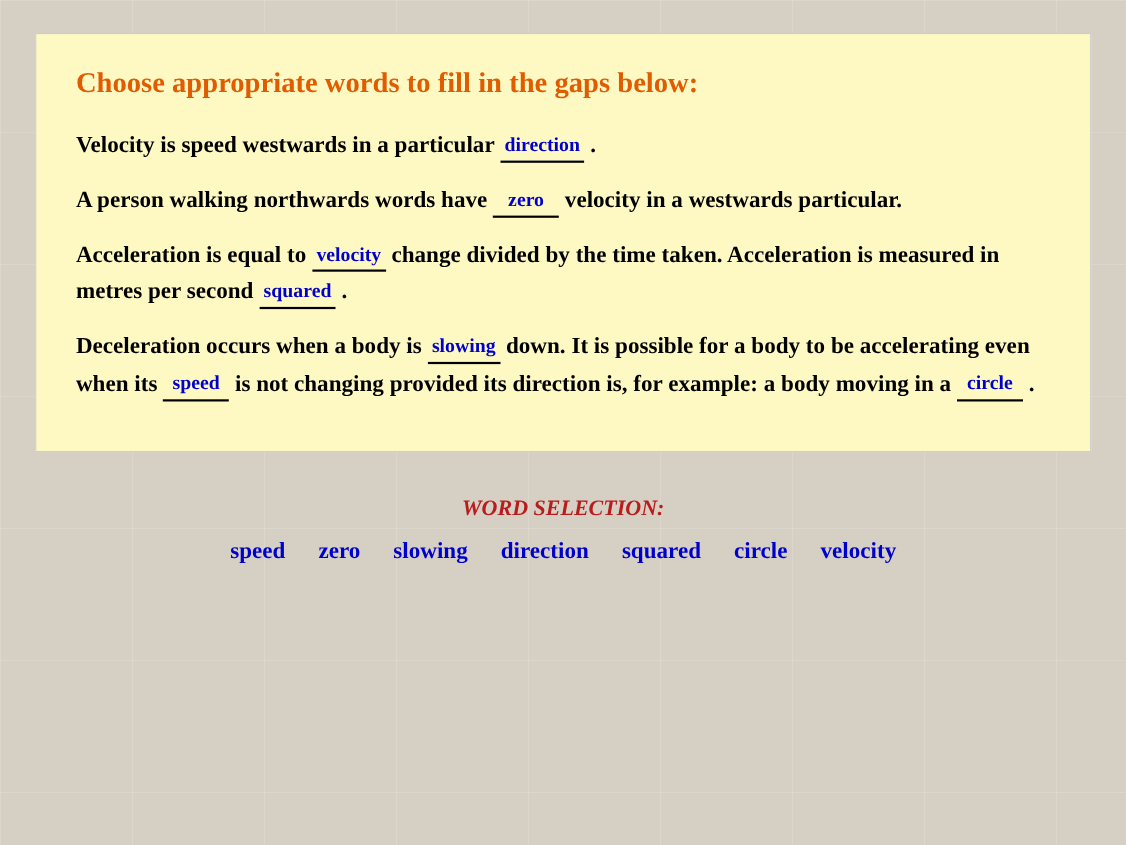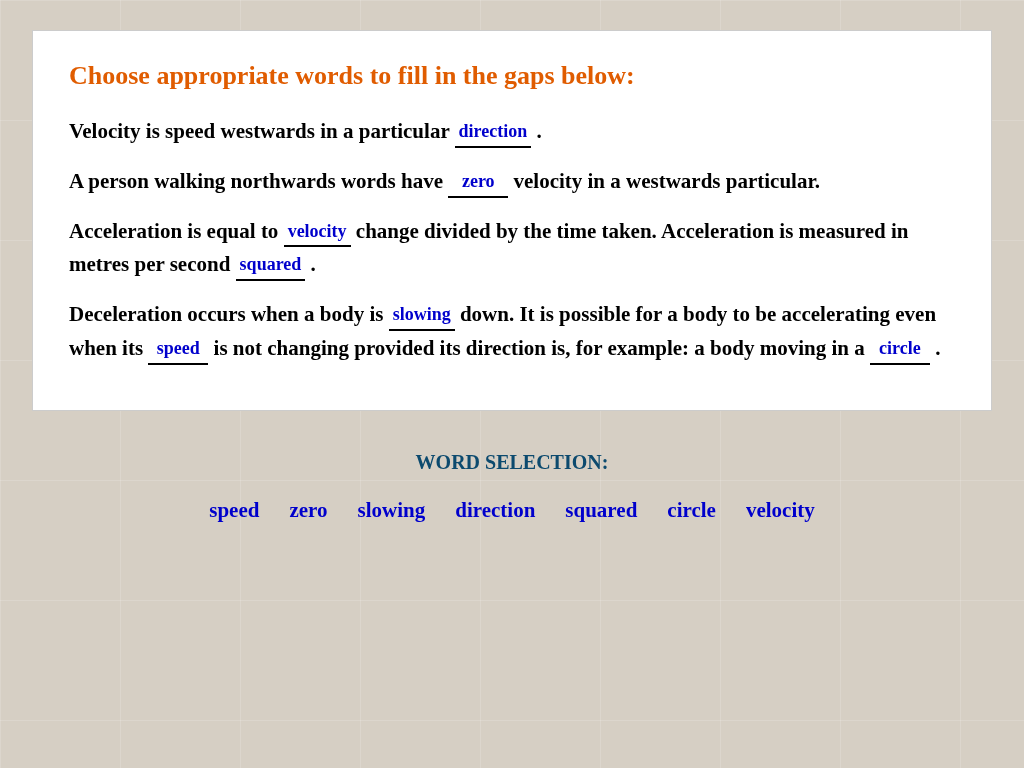--- a/index.html
+++ b/index.html
@@ -18,21 +18,21 @@
       background-size: 120px 120px;
       font-family: 'Times New Roman', Times, serif;
       display: flex;
       flex-direction: column;
       align-items: center;
       padding: 30px 40px 20px 40px;
       overflow: hidden;
     }
 
     .main-card {
-      background-color: #ffffff;
+      background-color: #fef9c3;
       border: 1px solid #ccc;
       width: 960px;
       padding: 28px 36px 28px 36px;
       margin-bottom: 30px;
     }
 
     .title {
       color: #e05c00;
       font-size: 26px;
       font-weight: bold;
@@ -66,22 +66,23 @@
       width: 960px;
       display: flex;
       flex-direction: column;
       align-items: center;
       padding-top: 10px;
     }
 
     .word-selection-label {
       font-size: 20px;
       font-weight: bold;
-      color: #0c4a6e;
-      margin-bottom: 24px;
+      font-style: italic;
+      color: #b91c1c;
+      margin-bottom: 14px;
     }
 
     .word-list {
       display: flex;
       flex-direction: row;
       gap: 30px;
       flex-wrap: wrap;
       justify-content: center;
     }
 

